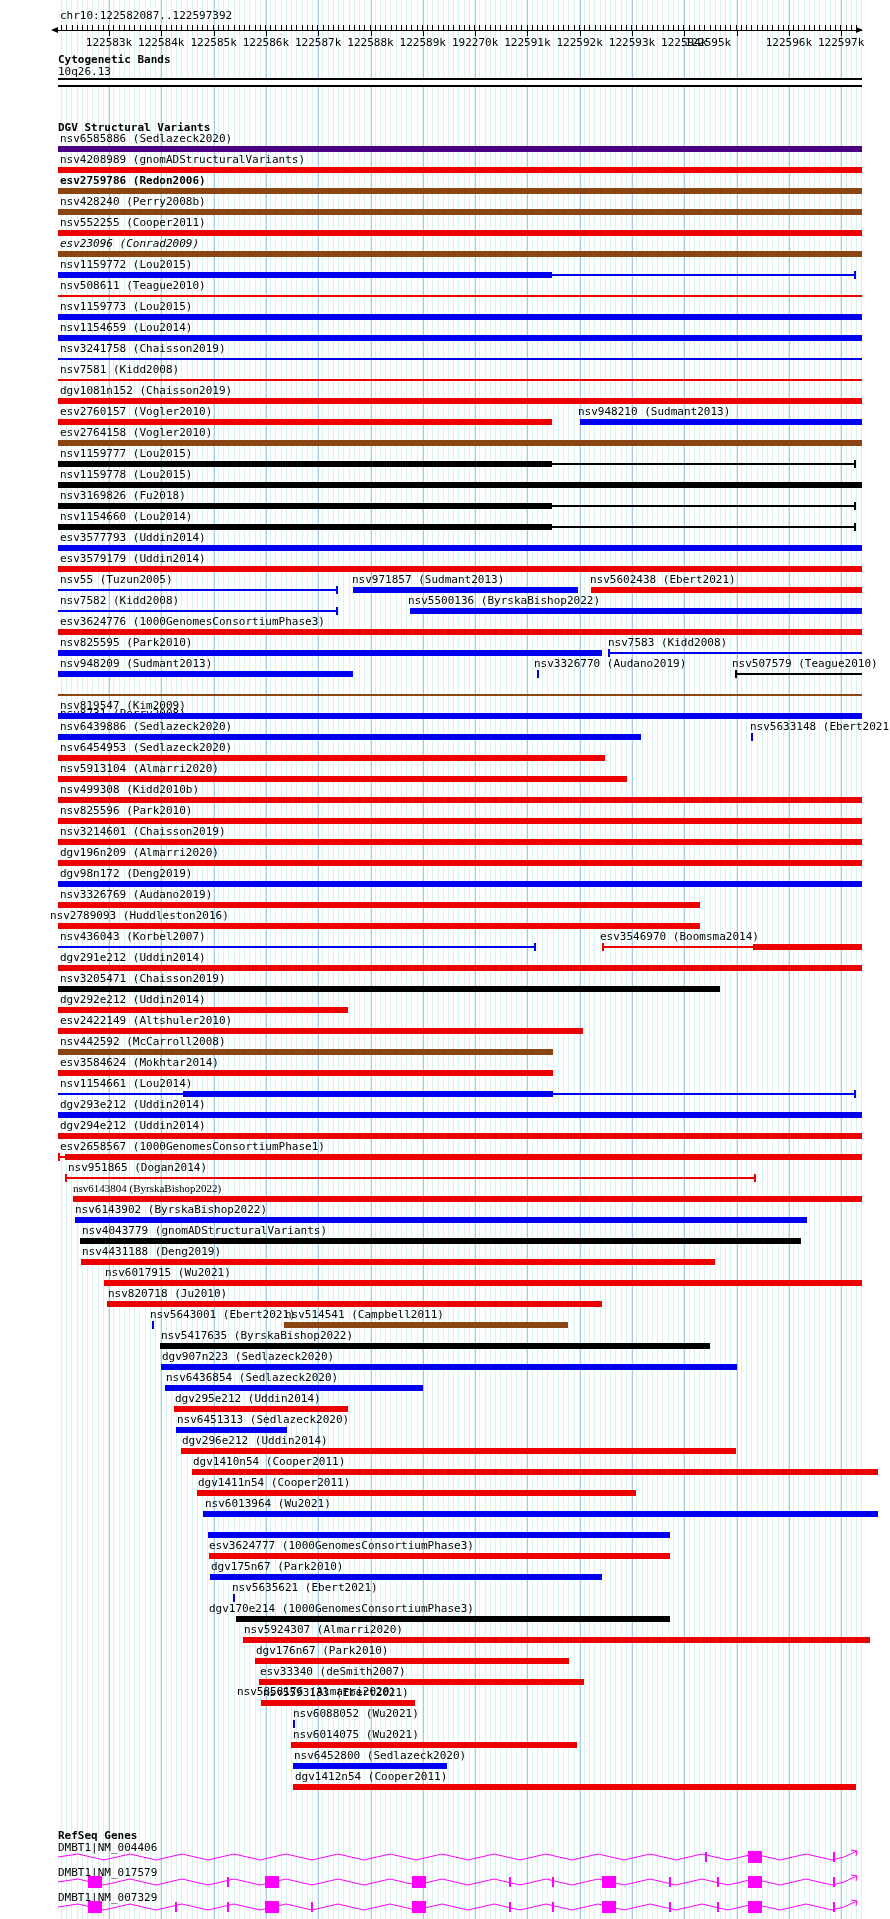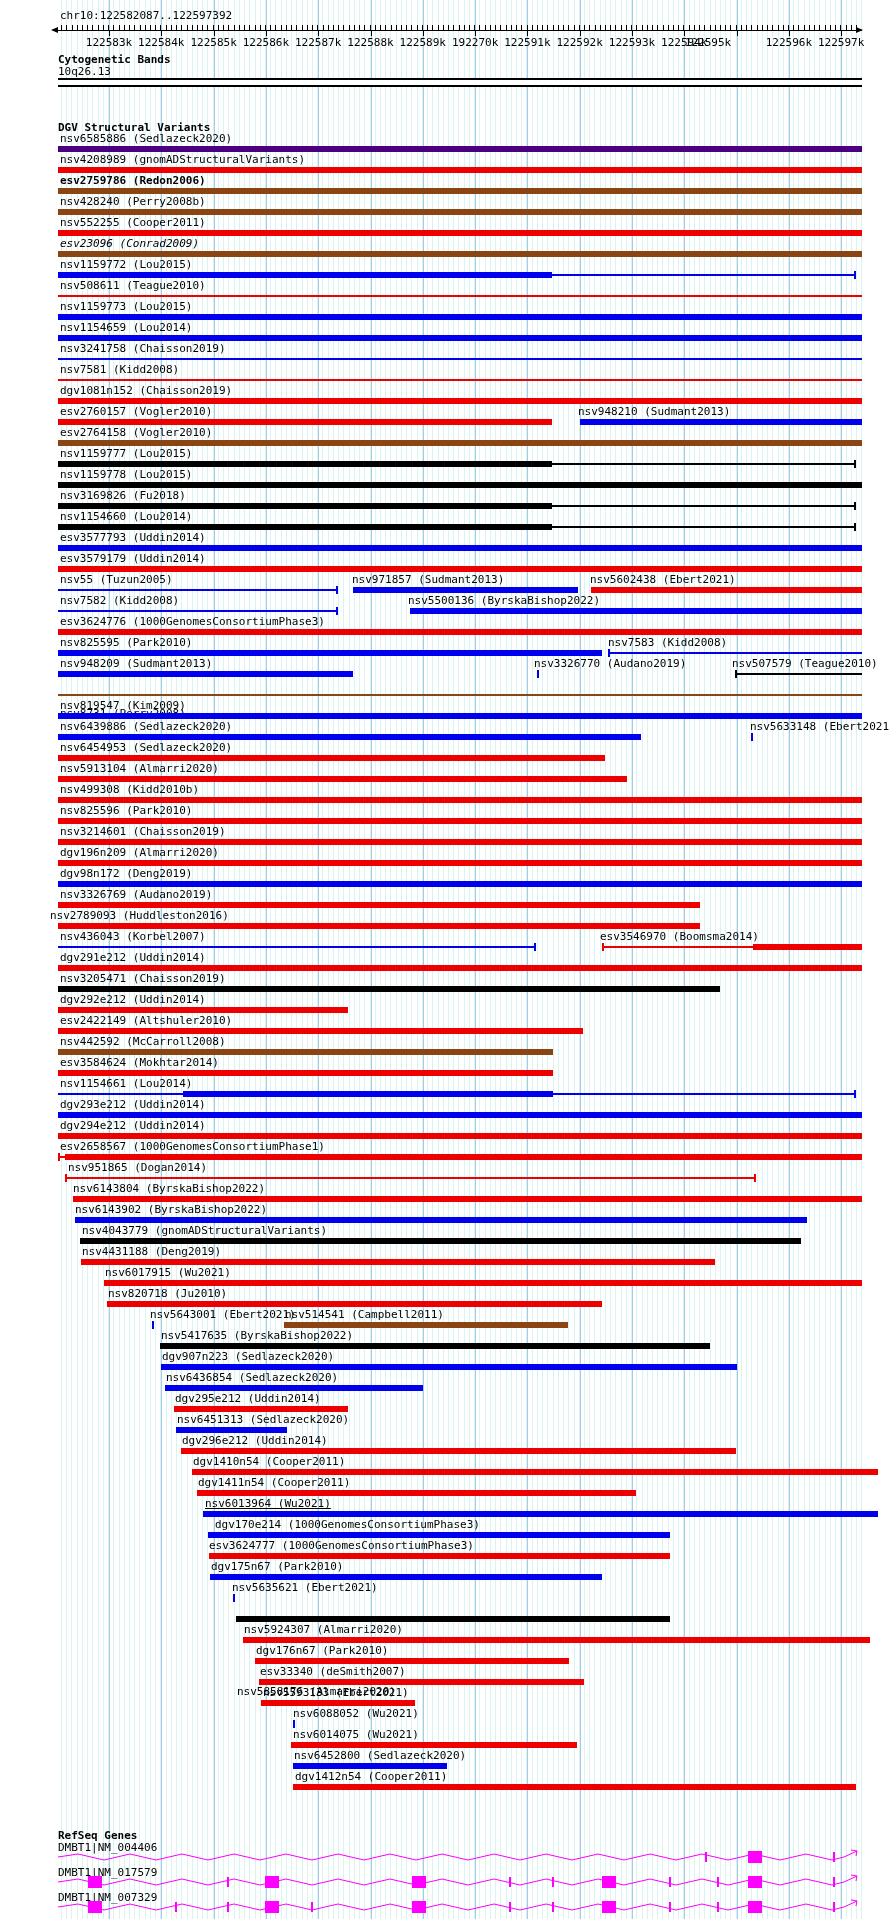--- a/index.html
+++ b/index.html
@@ -361,21 +361,21 @@
       <div class="var-label" style="left: 60px; top: 1120px;">dgv294e212 (Uddin2014)</div>
       <div class="seg" style="left: 58px; top: 1133px; width: 804px; height: 6px; background: rgb(238, 0, 0);"></div>
       <div class="var-label" style="left: 60px; top: 1141px;">esv2658567 (1000GenomesConsortiumPhase1)</div>
       <div class="seg" style="left: 58px; top: 1153px; width: 2px; height: 8px; background: rgb(238, 0, 0);"></div>
       <div class="seg" style="left: 58px; top: 1156px; width: 7px; height: 2px; background: rgb(238, 0, 0);"></div>
       <div class="seg" style="left: 65px; top: 1154px; width: 797px; height: 6px; background: rgb(238, 0, 0);"></div>
       <div class="var-label" style="left: 68px; top: 1162px;">nsv951865 (Dogan2014)</div>
       <div class="seg" style="left: 65px; top: 1174px; width: 2px; height: 8px; background: rgb(238, 0, 0);"></div>
       <div class="seg" style="left: 65px; top: 1177px; width: 690px; height: 2px; background: rgb(238, 0, 0);"></div>
       <div class="seg" style="left: 754px; top: 1174px; width: 2px; height: 8px; background: rgb(238, 0, 0);"></div>
-      <div class="var-label" style="left: 73px; top: 1183px;">nsv6143804 (ByrskaBishop2022)</div>
+      <div class="var-label" style="left: 73px; top: 1183px; font-family: Liberation Serif, serif;">nsv6143804 (ByrskaBishop2022)</div>
       <div class="seg" style="left: 73px; top: 1196px; width: 789px; height: 6px; background: rgb(238, 0, 0);"></div>
       <div class="var-label" style="left: 75px; top: 1204px;">nsv6143902 (ByrskaBishop2022)</div>
       <div class="seg" style="left: 75px; top: 1217px; width: 732px; height: 6px; background: rgb(0, 0, 238);"></div>
       <div class="var-label" style="left: 82px; top: 1225px;">nsv4043779 (gnomADStructuralVariants)</div>
       <div class="seg" style="left: 80px; top: 1238px; width: 721px; height: 6px; background: rgb(0, 0, 0);"></div>
       <div class="var-label" style="left: 82px; top: 1246px;">nsv4431188 (Deng2019)</div>
       <div class="seg" style="left: 81px; top: 1259px; width: 634px; height: 6px; background: rgb(238, 0, 0);"></div>
       <div class="var-label" style="left: 105px; top: 1267px;">nsv6017915 (Wu2021)</div>
       <div class="seg" style="left: 104px; top: 1280px; width: 758px; height: 6px; background: rgb(238, 0, 0);"></div>
       <div class="var-label" style="left: 108px; top: 1288px;">nsv820718 (Ju2010)</div>
@@ -393,23 +393,23 @@
       <div class="var-label" style="left: 175px; top: 1393px;">dgv295e212 (Uddin2014)</div>
       <div class="seg" style="left: 174px; top: 1406px; width: 174px; height: 6px; background: rgb(238, 0, 0);"></div>
       <div class="var-label" style="left: 177px; top: 1414px;">nsv6451313 (Sedlazeck2020)</div>
       <div class="seg" style="left: 176px; top: 1427px; width: 111px; height: 6px; background: rgb(0, 0, 238);"></div>
       <div class="var-label" style="left: 182px; top: 1435px;">dgv296e212 (Uddin2014)</div>
       <div class="seg" style="left: 181px; top: 1448px; width: 555px; height: 6px; background: rgb(238, 0, 0);"></div>
       <div class="var-label" style="left: 193px; top: 1456px;">dgv1410n54 (Cooper2011)</div>
       <div class="seg" style="left: 192px; top: 1469px; width: 686px; height: 6px; background: rgb(238, 0, 0);"></div>
       <div class="var-label" style="left: 198px; top: 1477px;">dgv1411n54 (Cooper2011)</div>
       <div class="seg" style="left: 197px; top: 1490px; width: 439px; height: 6px; background: rgb(238, 0, 0);"></div>
-      <div class="var-label" style="left: 205px; top: 1498px; text-decoration: underline;">nsv6013964 (Wu2021)</div>
+      <div class="var-label" style="left: 205px; top: 1498px;">nsv6013964 (Wu2021)</div>
       <div class="seg" style="left: 203px; top: 1511px; width: 675px; height: 6px; background: rgb(0, 0, 238);"></div>
-      <div class="var-label" style="left: 209px; top: 1519px; padding-left: 6px;">dgv170e214 (1000GenomesConsortiumPhase3)</div>
+      <div class="var-label" style="left: 209px; top: 1603px;">dgv170e214 (1000GenomesConsortiumPhase3)</div>
       <div class="seg" style="left: 208px; top: 1532px; width: 462px; height: 6px; background: rgb(0, 0, 238);"></div>
       <div class="var-label" style="left: 209px; top: 1540px;">esv3624777 (1000GenomesConsortiumPhase3)</div>
       <div class="seg" style="left: 209px; top: 1553px; width: 461px; height: 6px; background: rgb(238, 0, 0);"></div>
       <div class="var-label" style="left: 211px; top: 1561px;">dgv175n67 (Park2010)</div>
       <div class="seg" style="left: 210px; top: 1574px; width: 392px; height: 6px; background: rgb(0, 0, 238);"></div>
       <div class="var-label" style="left: 232px; top: 1582px;">nsv5635621 (Ebert2021)</div>
       <div class="seg" style="left: 233px; top: 1594px; width: 2px; height: 8px; background: rgb(0, 0, 238);"></div>
       <div class="var-label" style="left: 237px; top: 1686px;">nsv5858176 (Almarri2020)</div>
       <div class="seg" style="left: 236px; top: 1616px; width: 434px; height: 6px; background: rgb(0, 0, 0);"></div>
       <div class="var-label" style="left: 244px; top: 1624px;">nsv5924307 (Almarri2020)</div>

